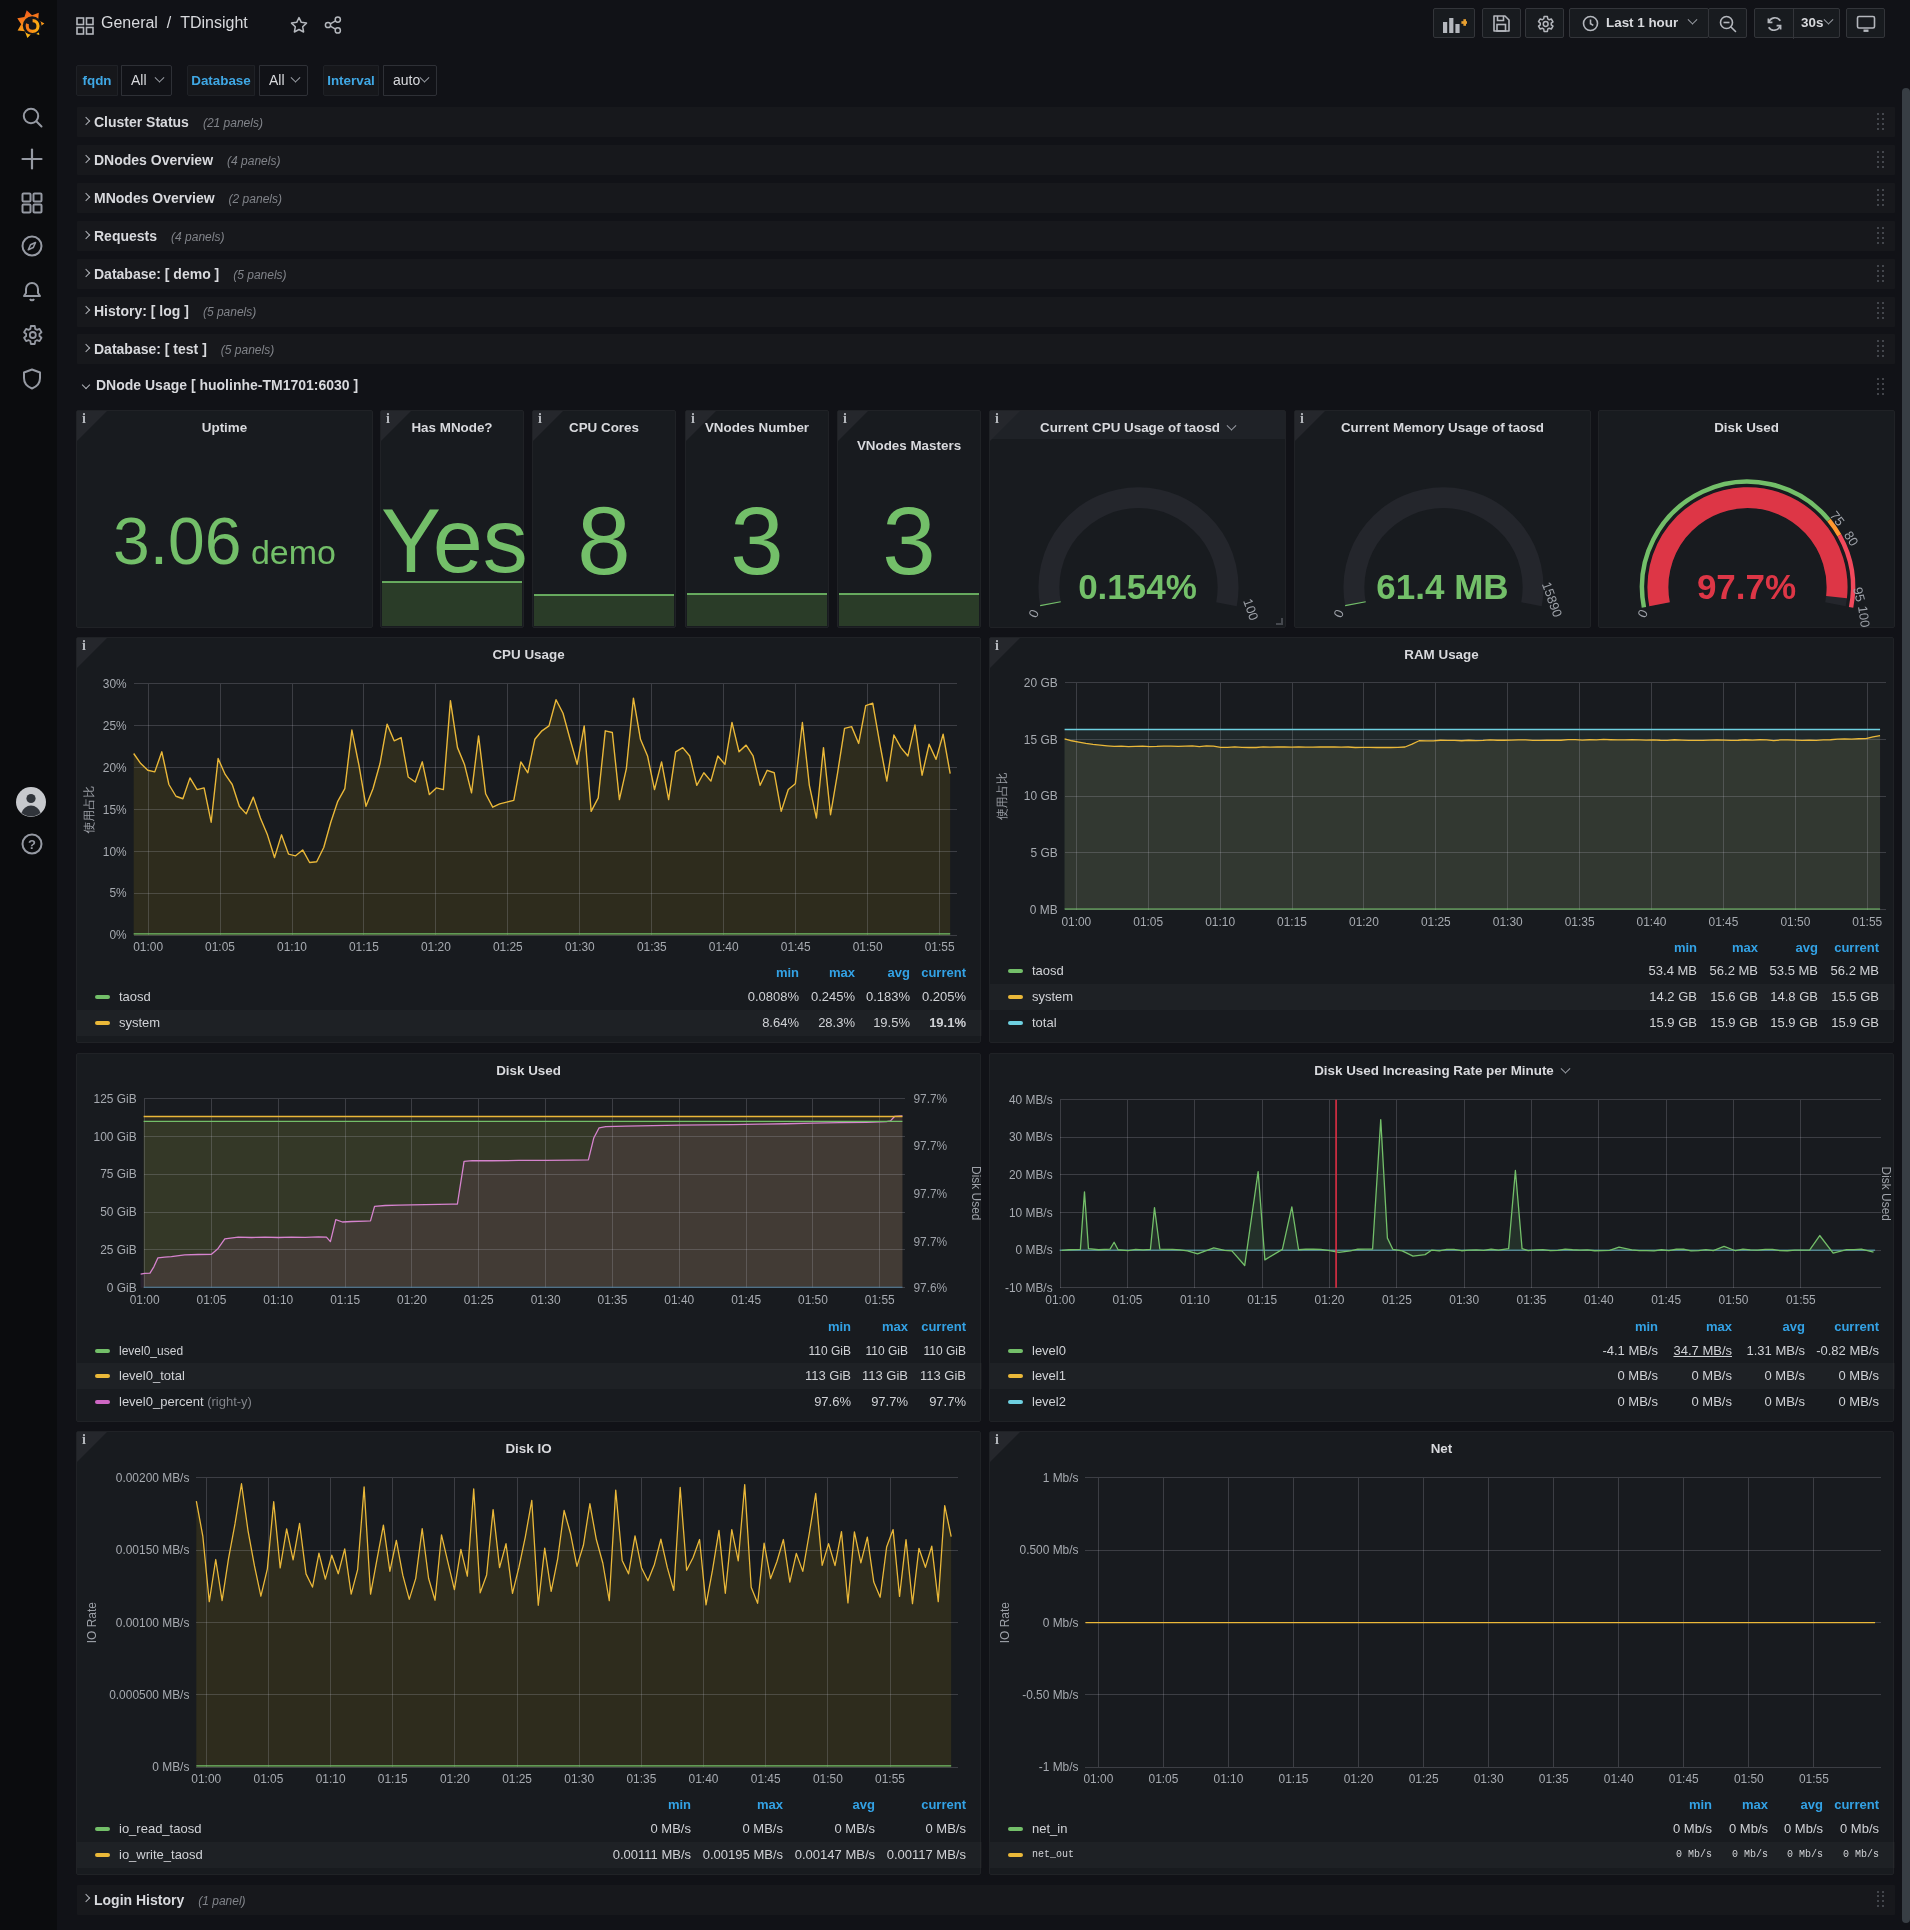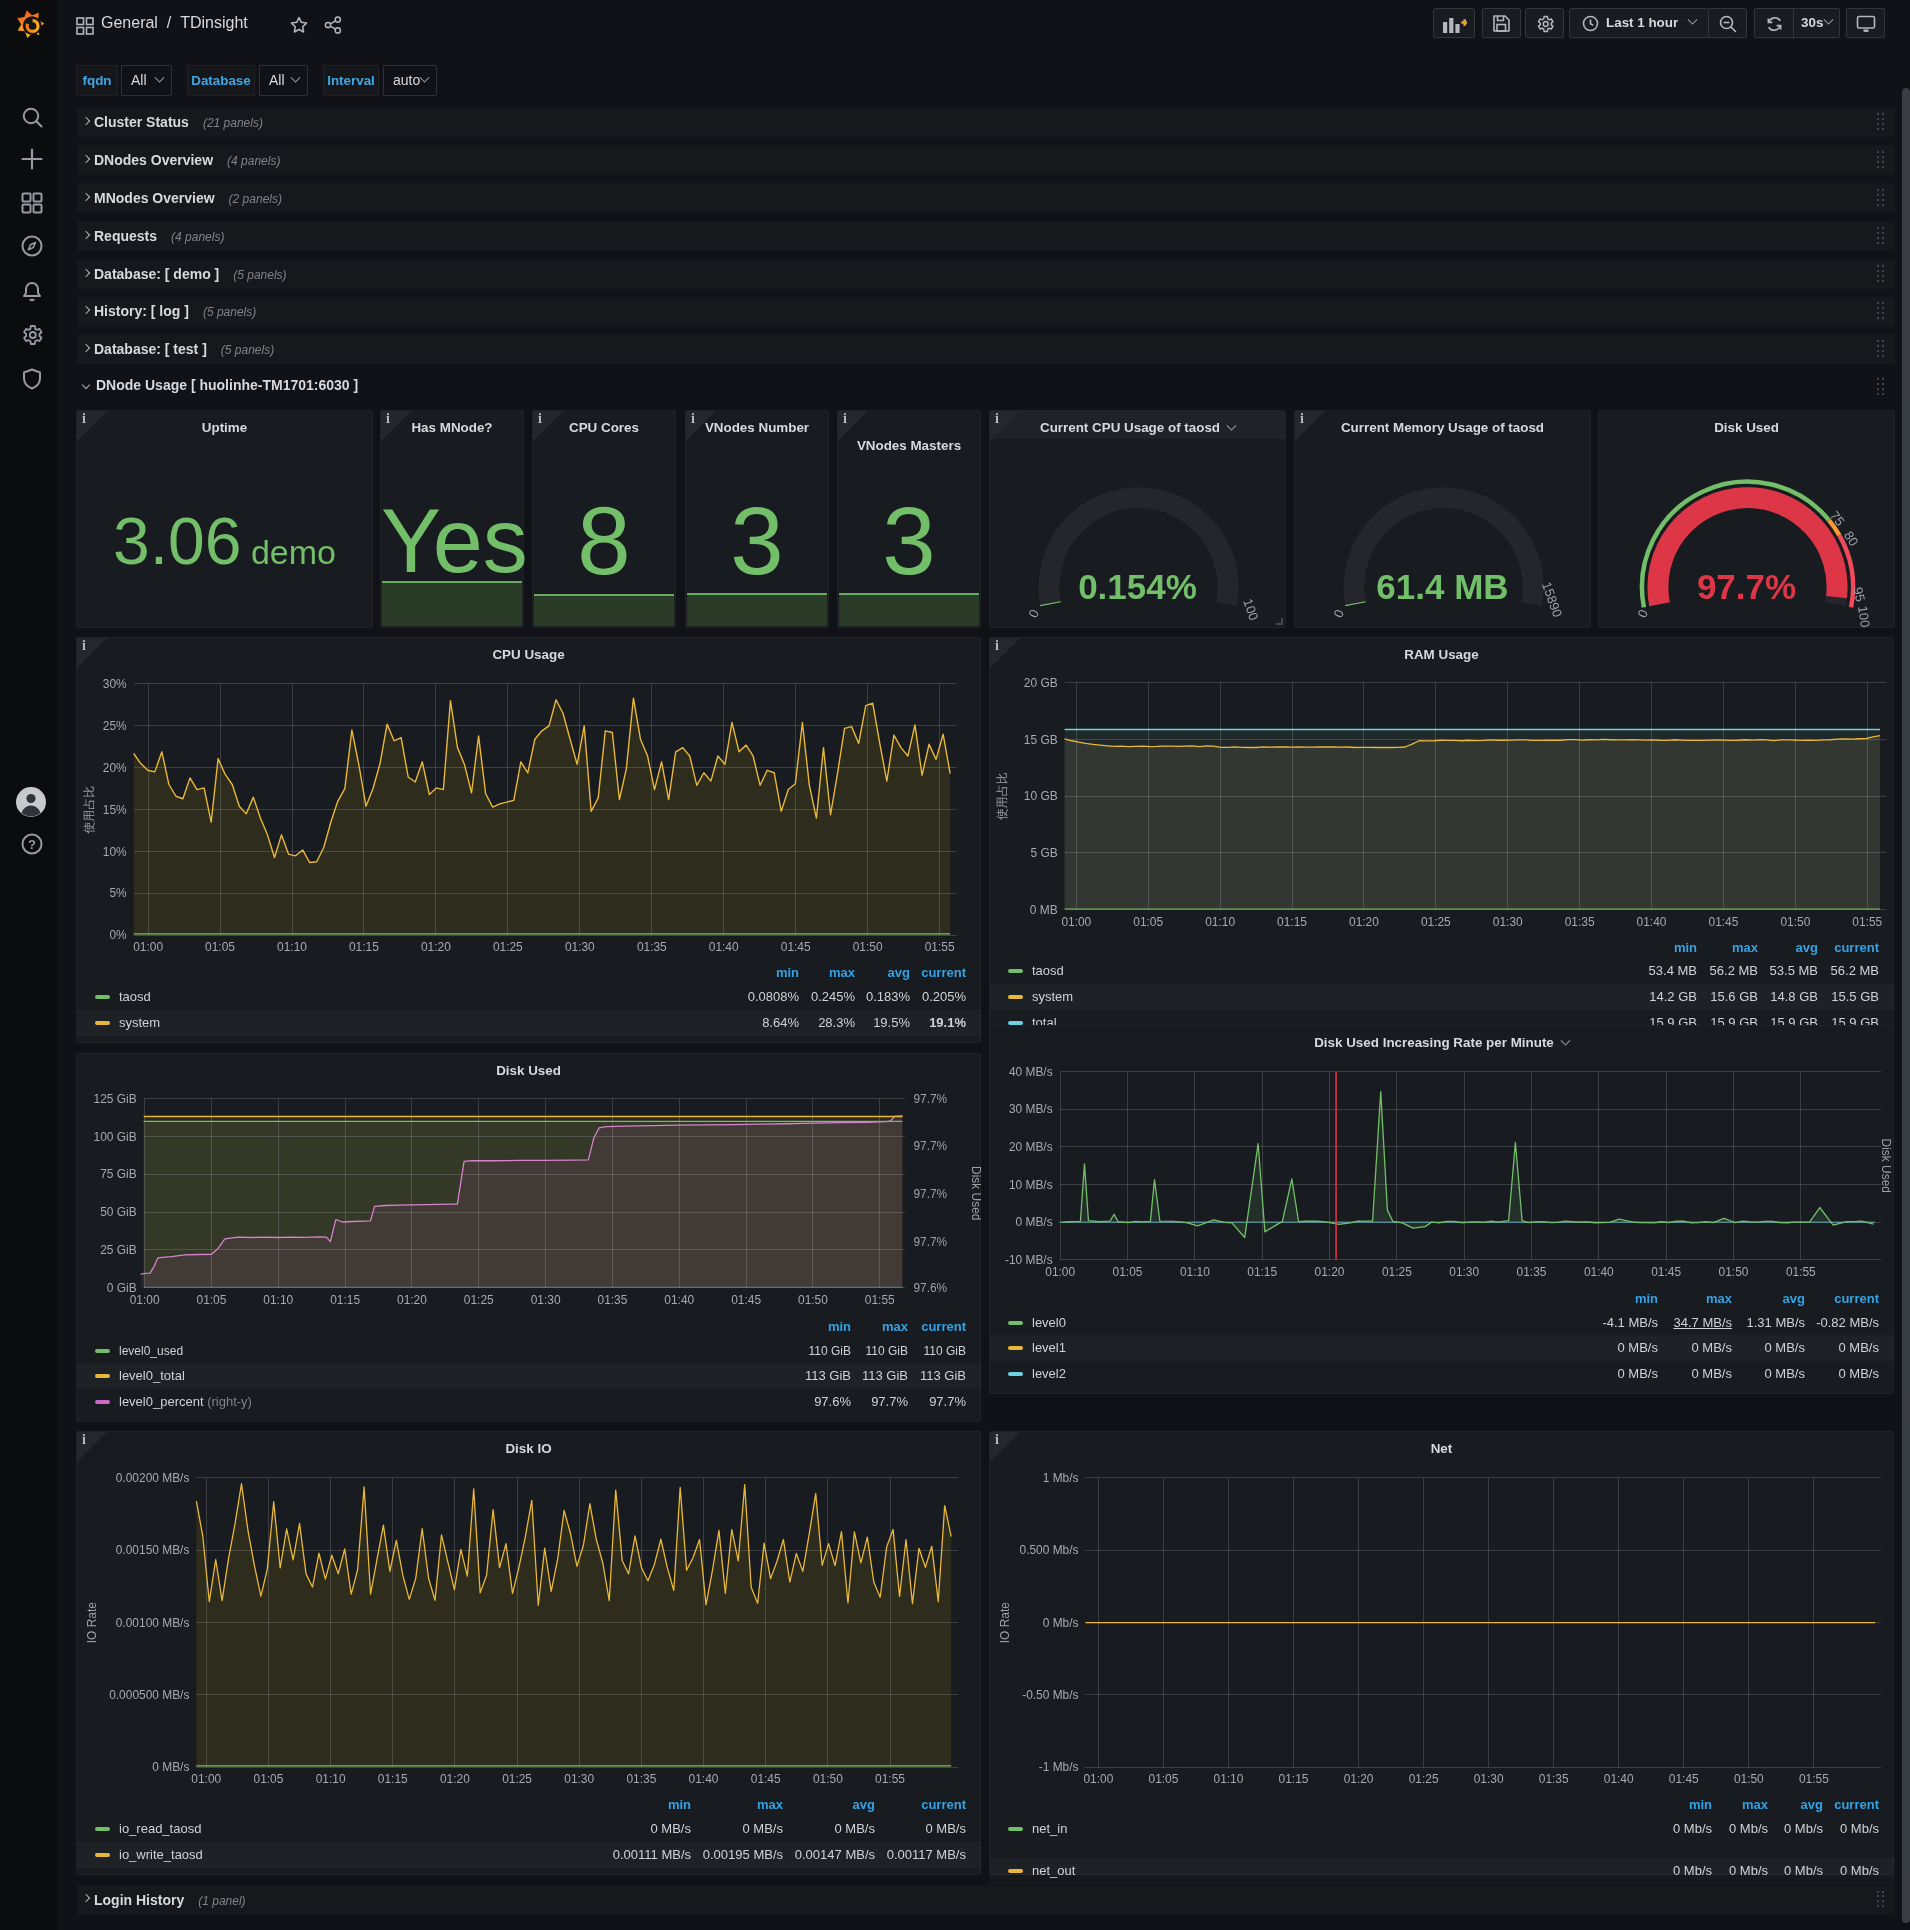--- a/index.html
+++ b/index.html
@@ -544,21 +544,21 @@
       <span style="position:absolute;right:131px;color:#d0d2d6;">113 GiB</span>
     </div>
     <div style="position:absolute;left:0;top:335px;width:905px;height:26px;font-size:13px;line-height:26px;">
       <span style="position:absolute;left:18px;top:11px;width:15px;height:4px;border-radius:2px;background:#ce67c4;"></span>
       <span style="position:absolute;left:42px;color:#d0d2d6;">level0_percent <span style="color:#808389;">(right-y)</span></span>
       <span style="position:absolute;right:16px;color:#d0d2d6;">97.7%</span>
       <span style="position:absolute;right:74px;color:#d0d2d6;">97.7%</span>
       <span style="position:absolute;right:131px;color:#d0d2d6;">97.6%</span>
     </div>
   </div>
-<div class="panel" style="left:989px;top:1025px;width:905px;height:369px;">
+<div class="panel" style="left:989px;top:1053px;width:905px;height:369px;">
     <div class="ptitle" style="top:6px;">Disk Used Increasing Rate per Minute<span class="caret"></span></div>
     <svg width="905" height="369" style="position:absolute;left:0;top:0;" viewBox="0 0 910 371">
       <path d="M72.0 197.4L79.4 196.8L90.9 196.4L95.0 138.6L99.0 195.7L109.2 196.8L120.7 196.1L124.8 189.3L128.8 196.8L139.0 197.7L146.4 196.5L153.9 197.0L161.3 196.4L165.4 154.5L170.8 196.1L183.7 196.5L191.1 197.0L198.6 198.0L208.7 201.0L225.0 194.9L235.8 197.4L243.2 198.0L256.1 212.7L269.6 118.2L276.4 207.0L294.0 196.4L303.5 153.7L310.3 196.8L317.7 196.2L325.2 196.3L332.6 196.4L340.0 197.4L350.9 199.5L362.4 197.9L369.8 196.3L377.3 196.2L384.7 196.1L392.9 66.0L399.6 185.1L405.0 196.4L414.5 197.9L425.3 203.2L437.5 201.7L444.3 197.1L451.8 197.9L459.2 196.5L466.6 196.5L474.1 197.8L481.5 197.1L489.0 197.0L496.4 197.5L503.9 196.3L511.3 197.2L521.5 195.7L528.3 117.1L535.0 195.7L541.1 197.6L548.6 197.0L556.0 196.6L563.5 197.6L570.9 197.4L578.3 196.1L585.8 196.8L593.2 197.2L600.7 197.0L608.1 197.8L615.6 197.6L623.0 197.4L632.5 194.2L645.4 196.9L652.8 197.6L660.3 197.6L667.7 197.9L675.2 196.8L682.6 197.6L690.1 196.3L697.5 196.3L704.9 197.9L712.4 197.6L719.8 196.7L727.3 197.6L738.1 193.4L749.6 197.8L757.1 196.2L764.5 196.9L772.0 197.1L779.4 196.5L786.9 196.4L794.3 197.7L801.8 197.8L809.2 197.2L816.7 197.2L824.1 197.1L834.3 182.5L847.8 200.2L861.3 196.6L868.8 196.7L876.2 196.1L888.4 199.1L888.4 197.2L72.0 197.2Z" fill="rgba(115,191,105,0.13)" stroke="none"></path>
       <line x1="70" y1="235.0" x2="896" y2="235.0" stroke="rgba(204,204,220,0.2)" stroke-width="1" shape-rendering="crispEdges"></line>
       <line x1="70" y1="197.2" x2="896" y2="197.2" stroke="rgba(204,204,220,0.2)" stroke-width="1" shape-rendering="crispEdges"></line>
       <line x1="70" y1="159.4" x2="896" y2="159.4" stroke="rgba(204,204,220,0.2)" stroke-width="1" shape-rendering="crispEdges"></line>
       <line x1="70" y1="121.6" x2="896" y2="121.6" stroke="rgba(204,204,220,0.2)" stroke-width="1" shape-rendering="crispEdges"></line>
       <line x1="70" y1="83.8" x2="896" y2="83.8" stroke="rgba(204,204,220,0.2)" stroke-width="1" shape-rendering="crispEdges"></line>
       <line x1="70" y1="46.0" x2="896" y2="46.0" stroke="rgba(204,204,220,0.2)" stroke-width="1" shape-rendering="crispEdges"></line>
       <line x1="70.6" y1="46" x2="70.6" y2="235" stroke="rgba(204,204,220,0.2)" stroke-width="1" shape-rendering="crispEdges"></line>
@@ -743,21 +743,21 @@
       <span style="position:absolute;right:183px;color:#33a2e5;font-weight:700;">min</span>
     </div>
     <div style="position:absolute;left:0;top:384px;width:905px;height:26px;font-size:13px;line-height:26px;">
       <span style="position:absolute;left:18px;top:11px;width:15px;height:4px;border-radius:2px;background:#73bf69;"></span>
       <span style="position:absolute;left:42px;color:#d0d2d6;">net_in</span>
       <span style="position:absolute;right:16px;color:#d0d2d6;">0 Mb/s</span>
       <span style="position:absolute;right:72px;color:#d0d2d6;">0 Mb/s</span>
       <span style="position:absolute;right:127px;color:#d0d2d6;">0 Mb/s</span>
       <span style="position:absolute;right:183px;color:#d0d2d6;">0 Mb/s</span>
     </div>
-    <div style="position:absolute;left:0;top:426px;width:905px;height:26px;background:rgba(255,255,255,0.028);font-size:13px;line-height:26px;">
+    <div style="position:absolute;left:0;top:410px;width:905px;height:26px;background:rgba(255,255,255,0.028);font-size:10px;line-height:26px;font-family:Liberation Mono, monospace;">
       <span style="position:absolute;left:18px;top:11px;width:15px;height:4px;border-radius:2px;background:#eab839;"></span>
       <span style="position:absolute;left:42px;color:#d0d2d6;">net_out</span>
       <span style="position:absolute;right:16px;color:#d0d2d6;">0 Mb/s</span>
       <span style="position:absolute;right:72px;color:#d0d2d6;">0 Mb/s</span>
       <span style="position:absolute;right:127px;color:#d0d2d6;">0 Mb/s</span>
       <span style="position:absolute;right:183px;color:#d0d2d6;">0 Mb/s</span>
     </div>
   </div>
 <div class="rowbar" style="left:77px;top:1885px;width:1818px;height:30px;"></div>
 <span class="chev" style="position:absolute;left:83px;top:1895px;transform:rotate(-45deg);"></span>

